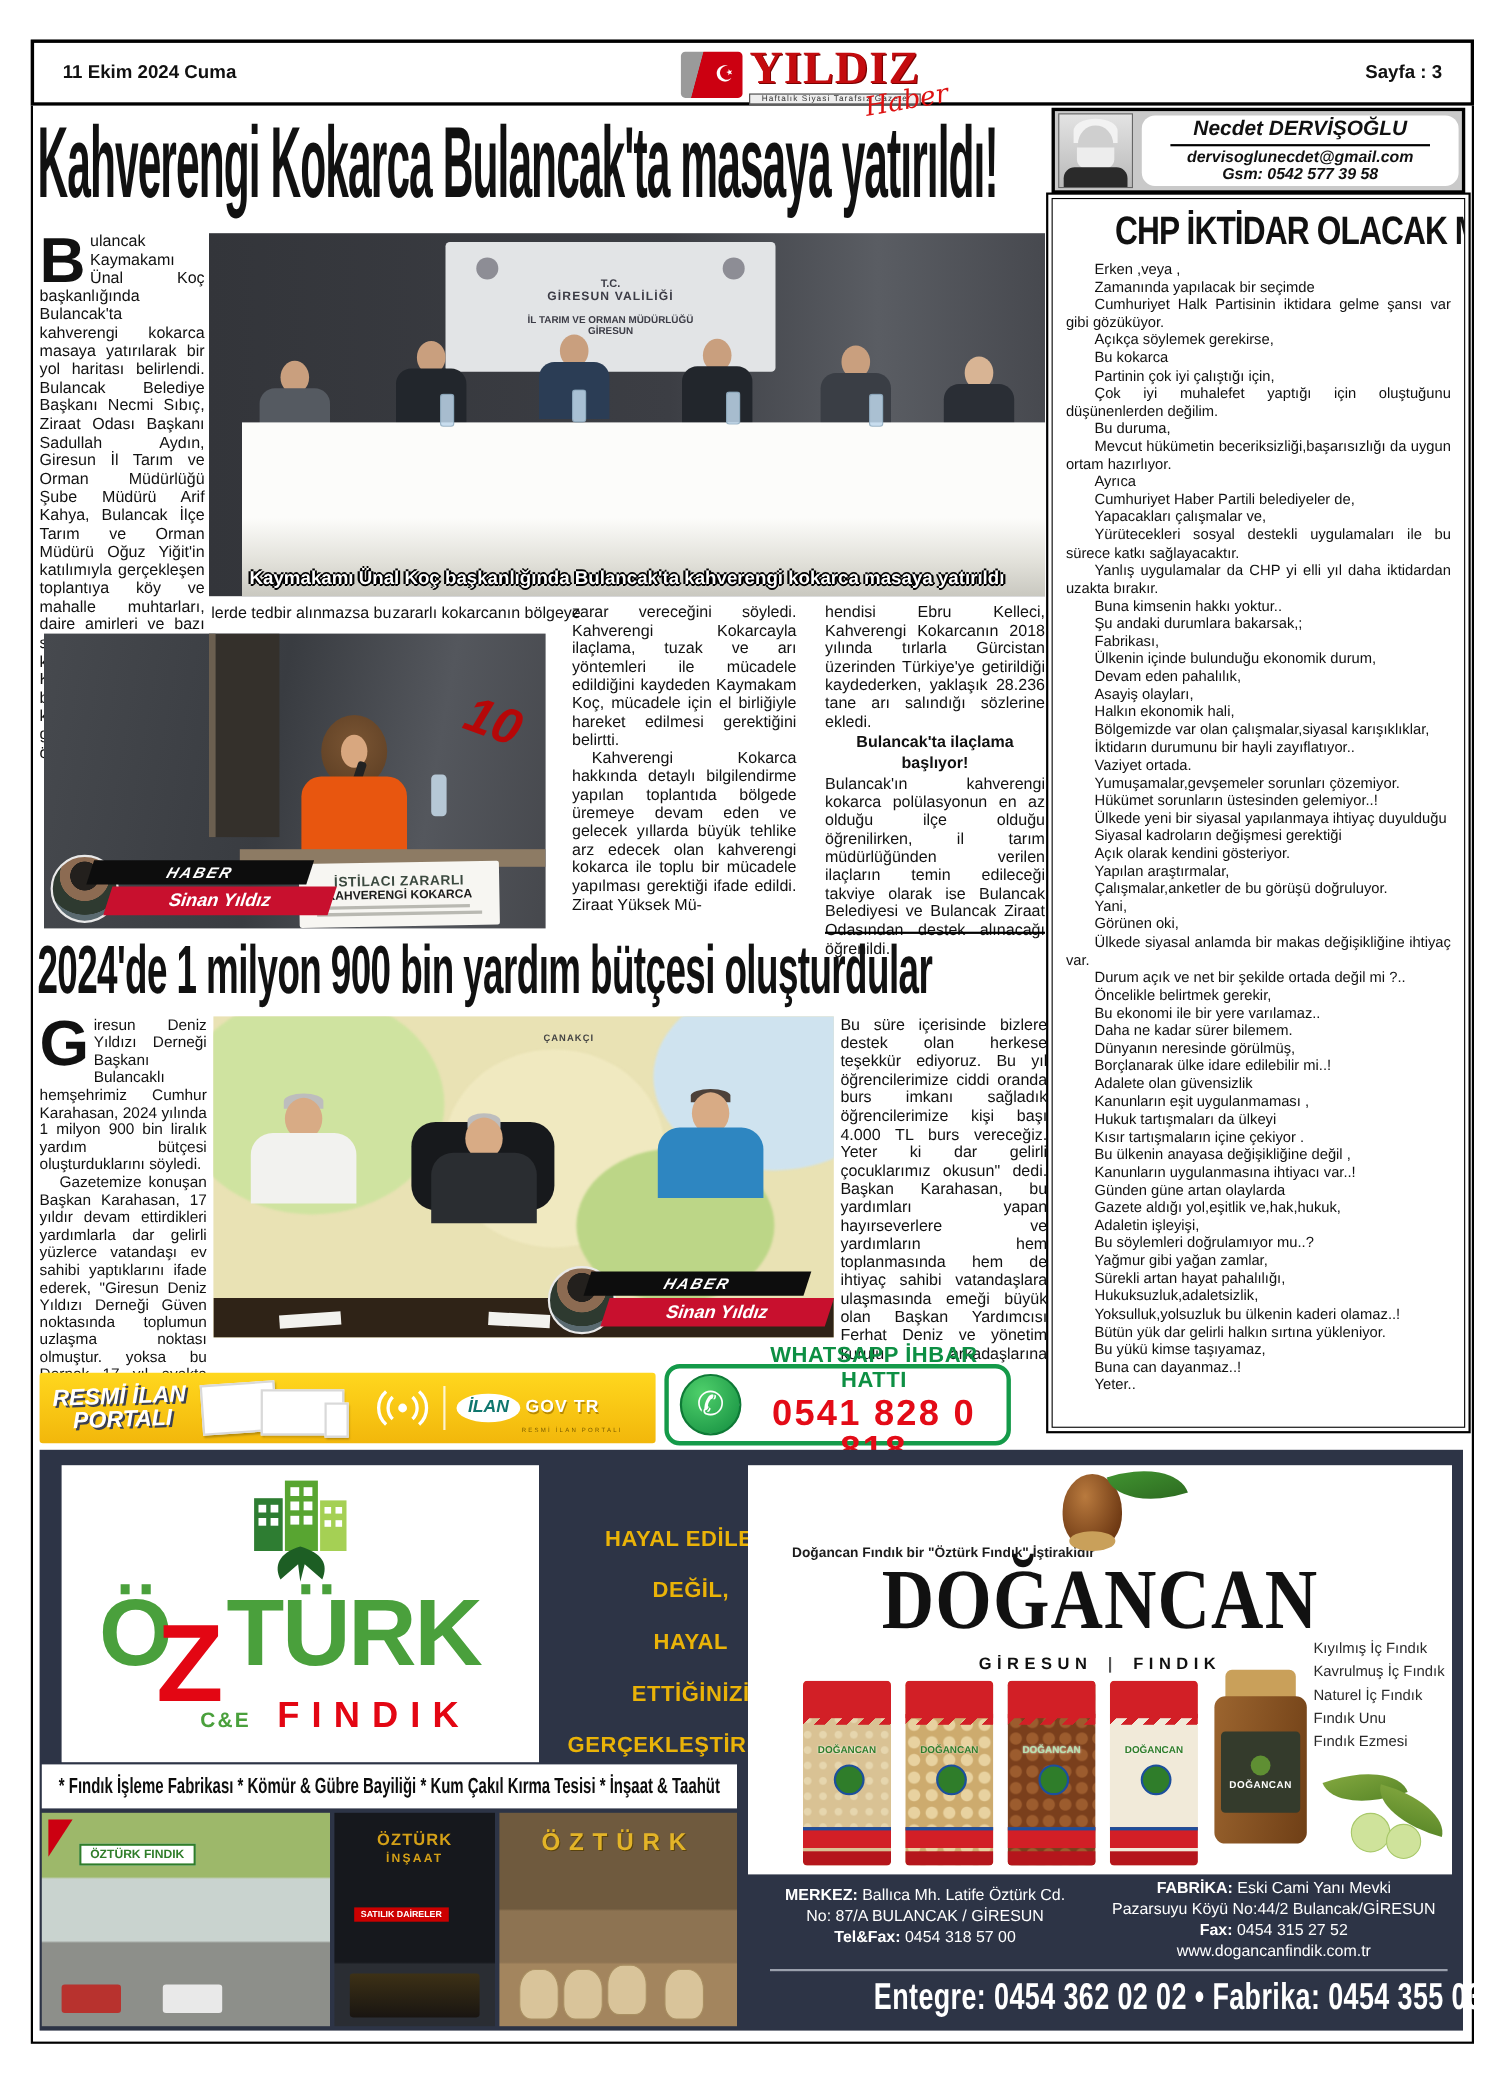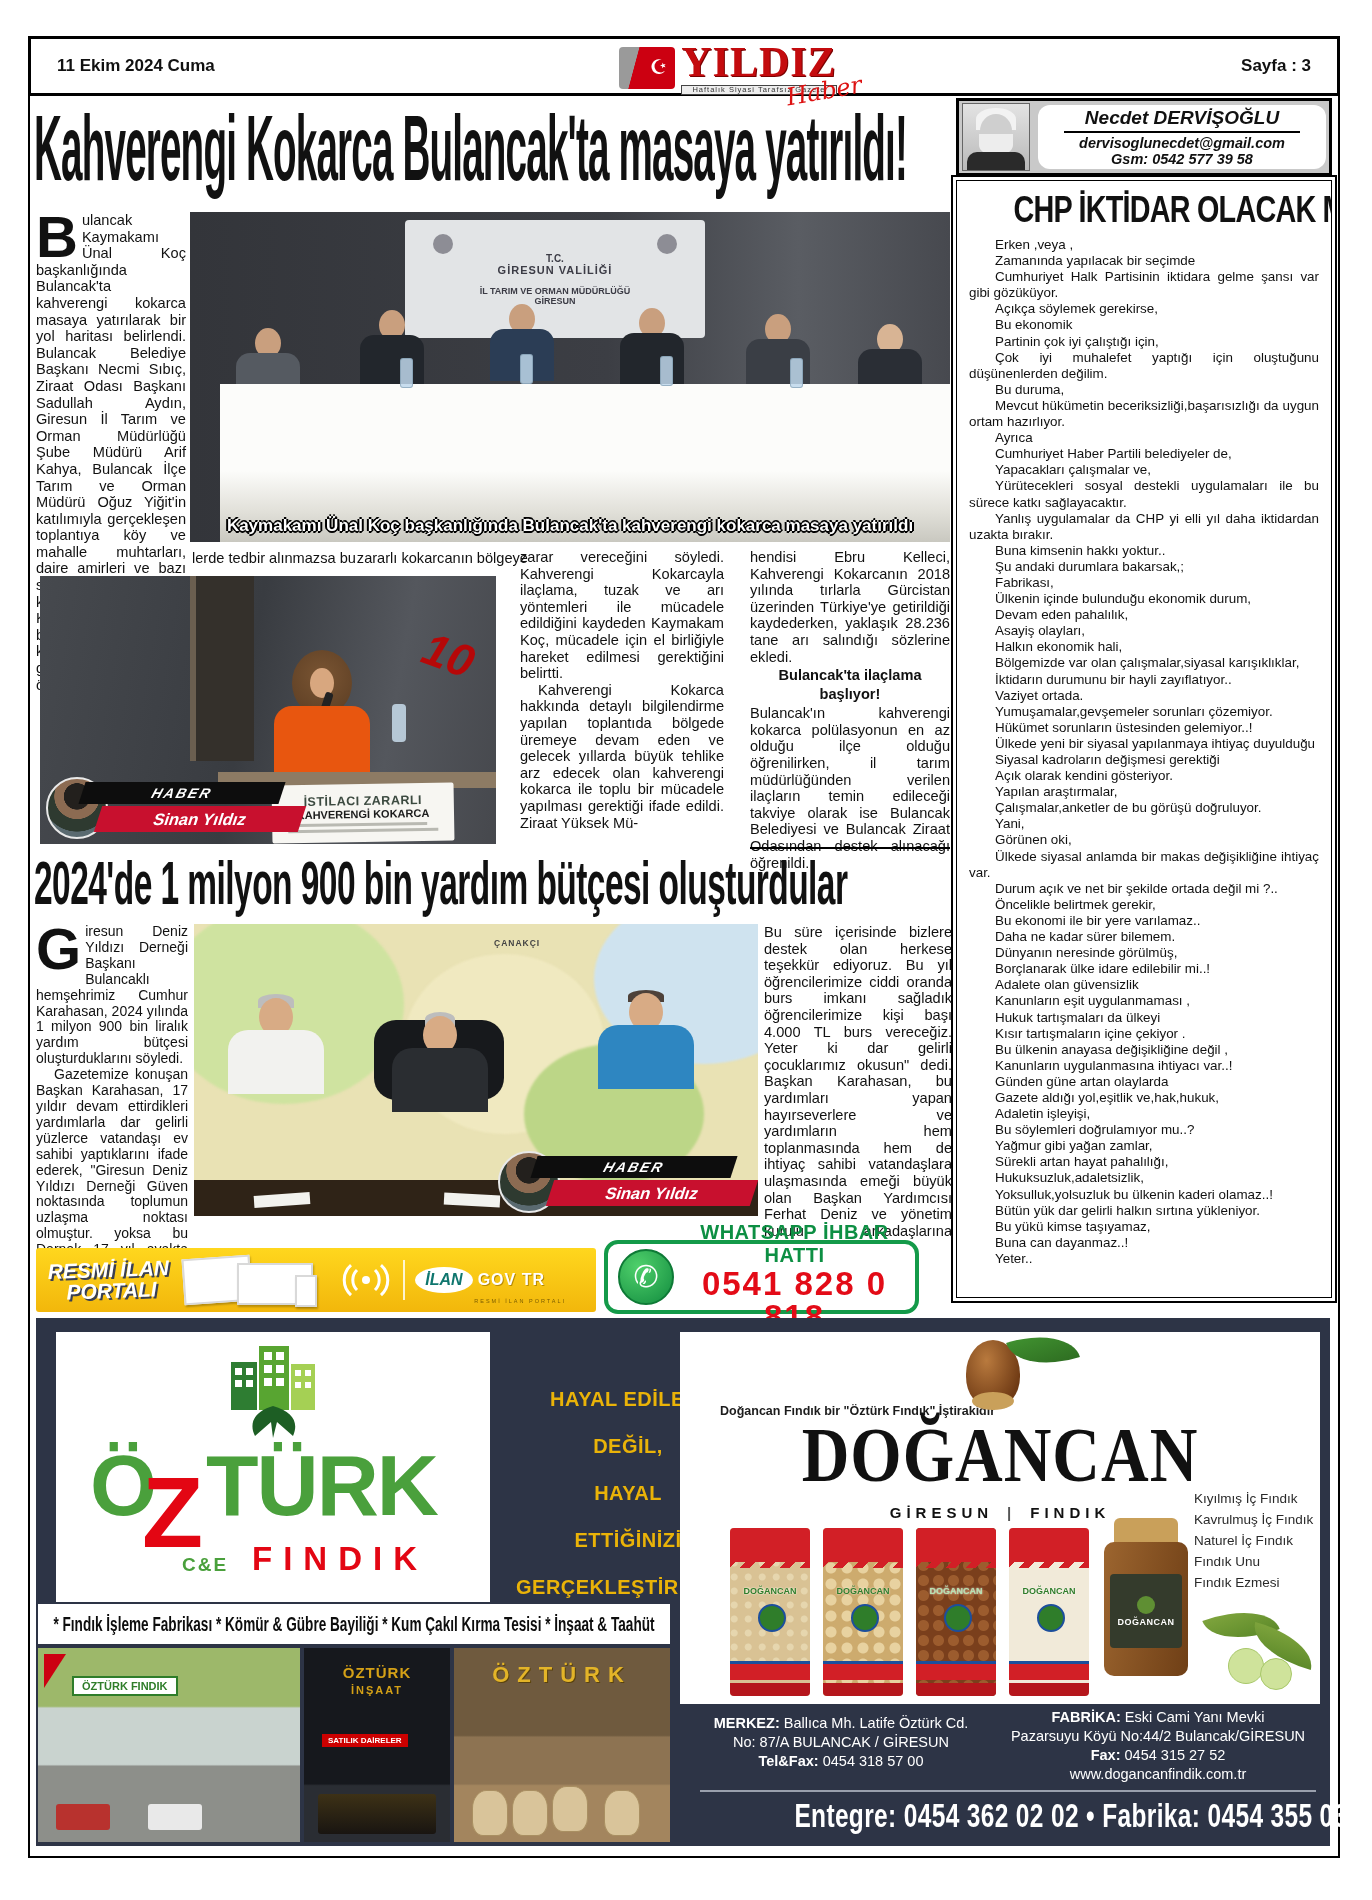--- a/index.html
+++ b/index.html
@@ -228,21 +228,21 @@
     </div>
   </div>
 
   <div class="abs chp-box">
     <div class="chp-title"><span>CHP İKTİDAR OLACAK MI?</span></div>
     <div>
         <p class="chp-line">Erken ,veya ,</p>
         <p class="chp-line">Zamanında yapılacak bir seçimde</p>
         <p class="chp-line">Cumhuriyet Halk Partisinin iktidara gelme şansı var gibi gözüküyor.</p>
         <p class="chp-line">Açıkça söylemek gerekirse,</p>
-        <p class="chp-line">Bu ekonomik</p>
+        <p class="chp-line">Bu kokarca</p>
         <p class="chp-line">Partinin çok iyi çalıştığı için,</p>
         <p class="chp-line">Çok iyi muhalefet yaptığı için oluştuğunu düşünenlerden değilim.</p>
         <p class="chp-line">Bu duruma,</p>
         <p class="chp-line">Mevcut hükümetin beceriksizliği,başarısızlığı da uygun ortam hazırlıyor.</p>
         <p class="chp-line">Ayrıca</p>
         <p class="chp-line">Cumhuriyet Haber Partili belediyeler de,</p>
         <p class="chp-line">Yapacakları çalışmalar ve,</p>
         <p class="chp-line">Yürütecekleri sosyal destekli uygulamaları ile bu sürece katkı sağlayacaktır.</p>
         <p class="chp-line">Yanlış uygulamalar da CHP yi elli yıl daha iktidardan uzakta bırakır.</p>
         <p class="chp-line">Buna kimsenin hakkı yoktur..</p>

